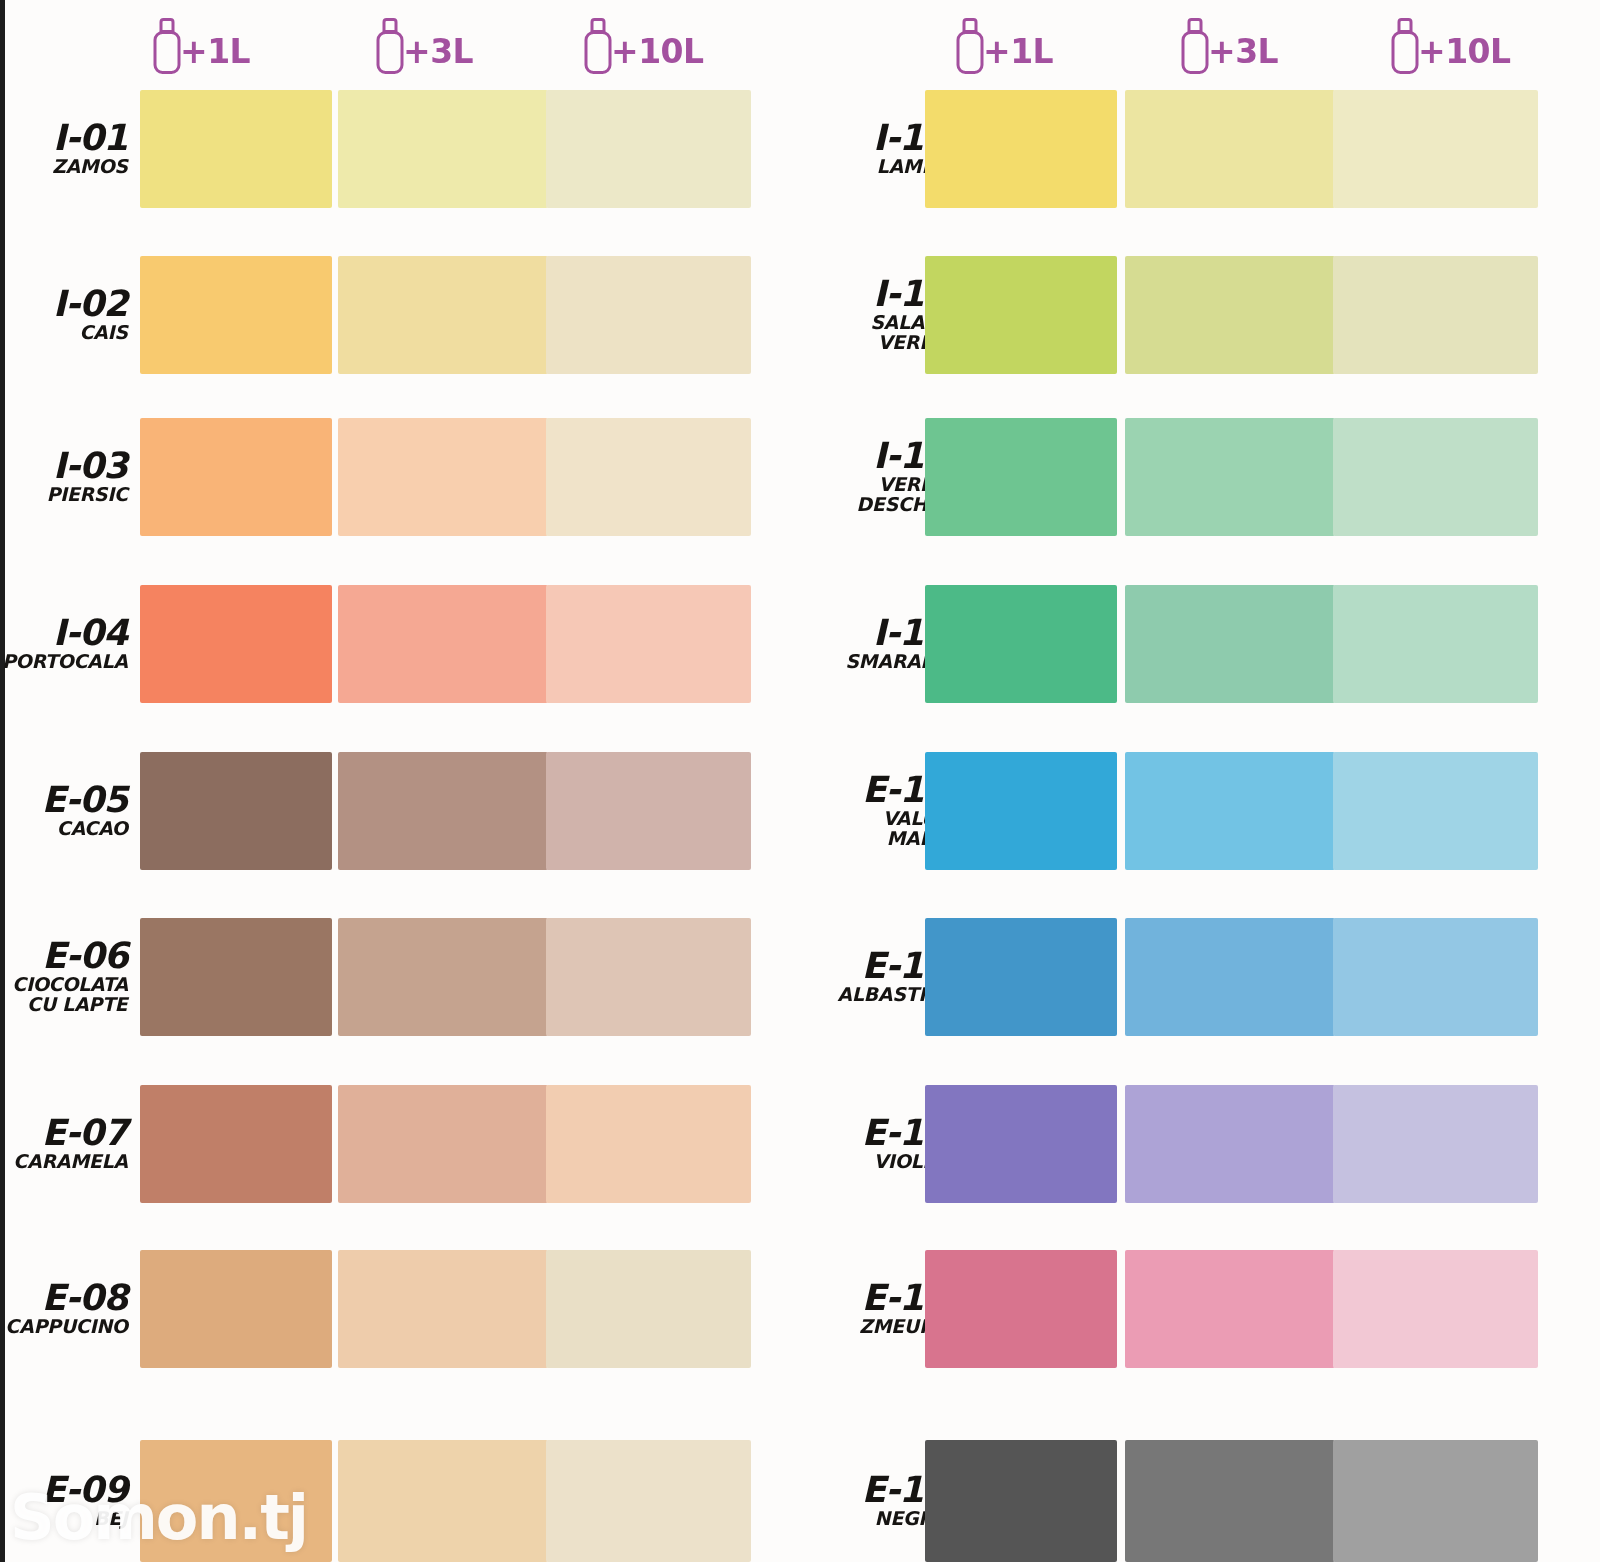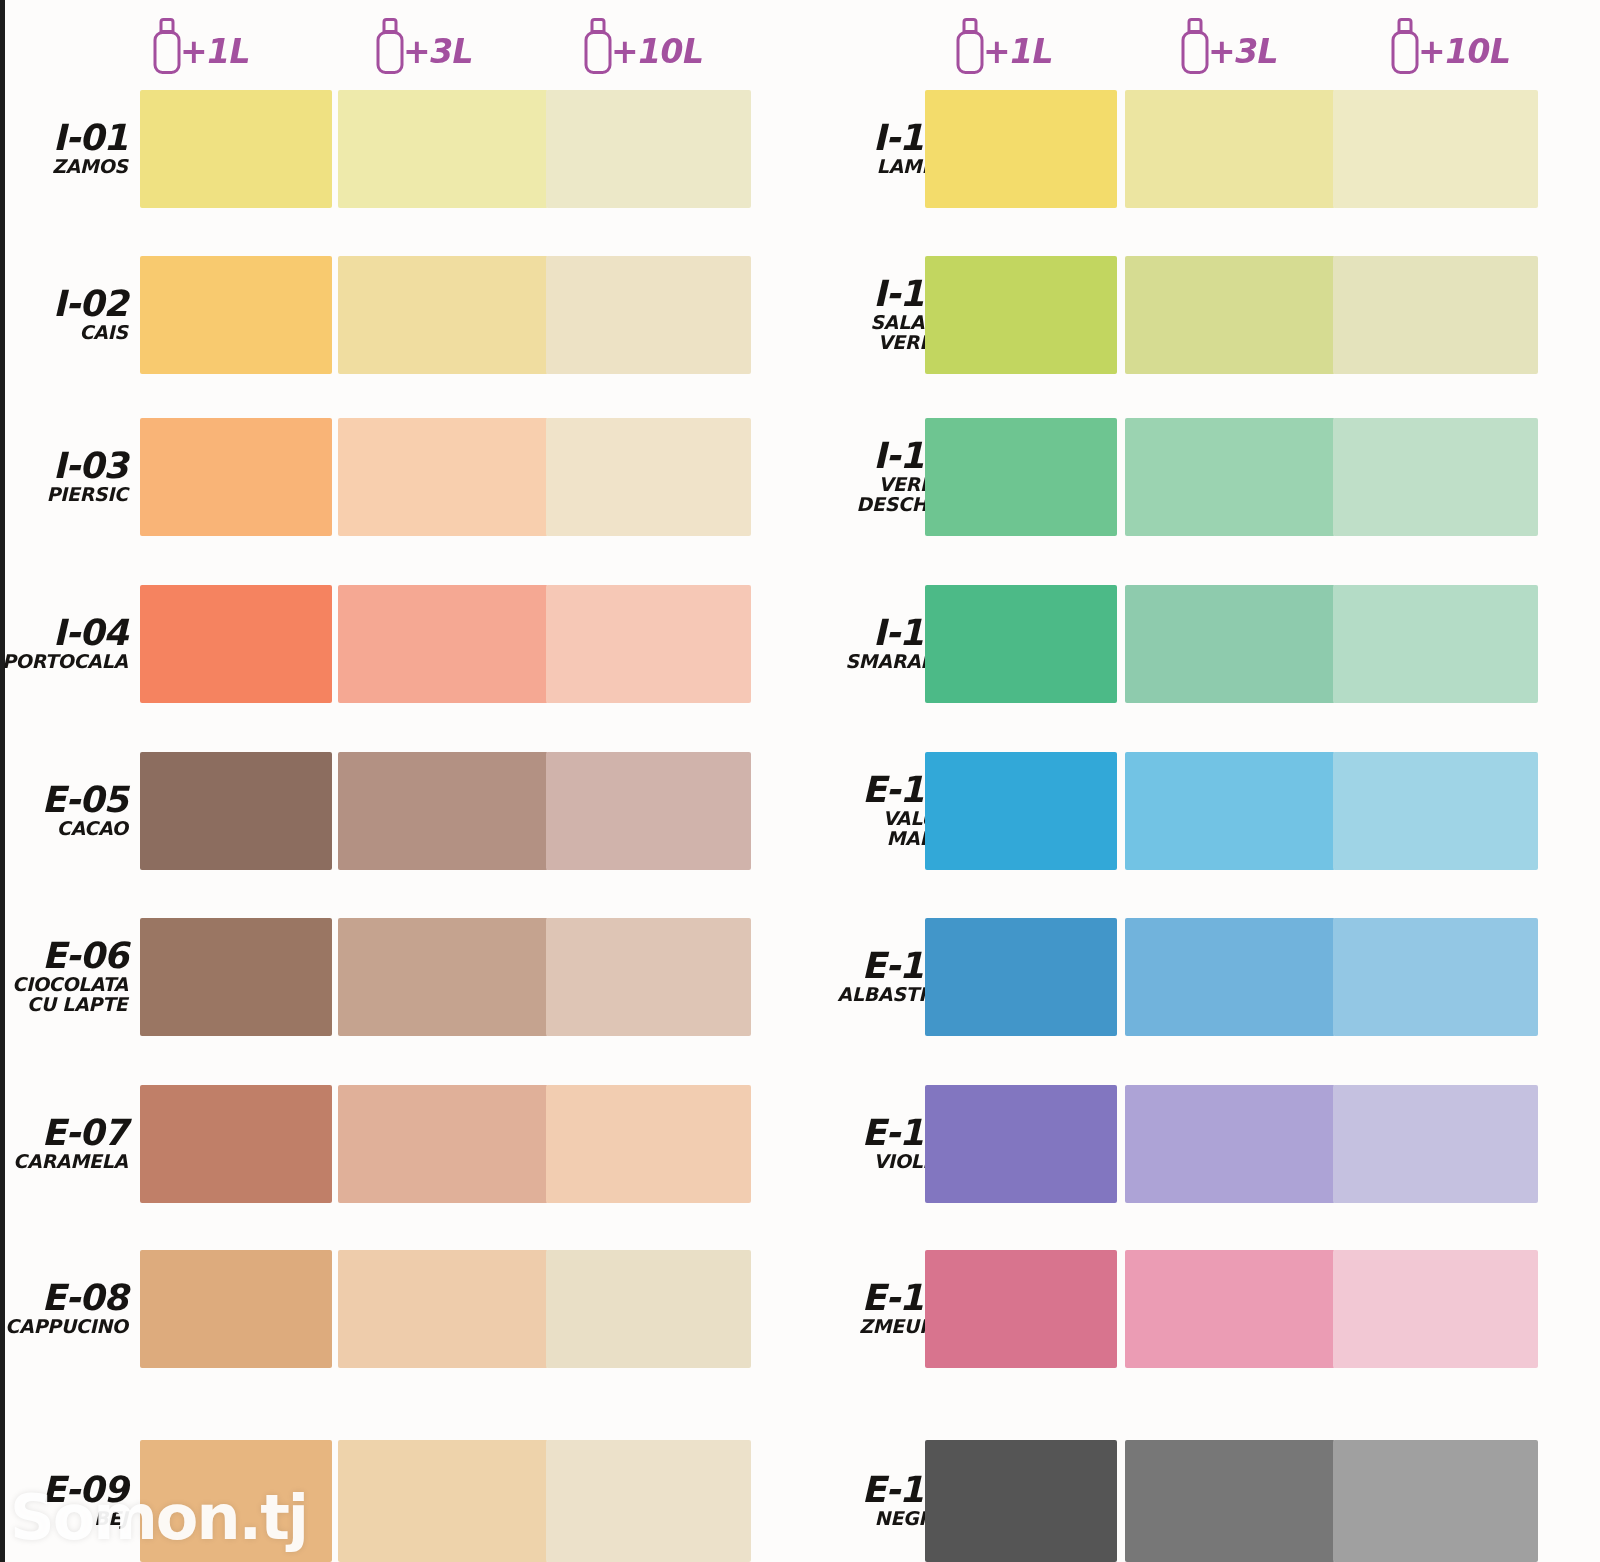--- a/index.html
+++ b/index.html
@@ -33,21 +33,20 @@
   .panel.left  { left: 0px;   width: 800px; }
   .panel.right { left: 800px; width: 800px; }
 
   
   .header-row {
     position: absolute;
     top: 6px;
     left: 0;
     height: 78px;
     width: 100%;
-    font-style: italic;
   }
   .header-cell {
     position: absolute;
     top: 0;
     height: 78px;
     display: flex;
     align-items: center;
     justify-content: flex-start;
     gap: 0px;
   }

